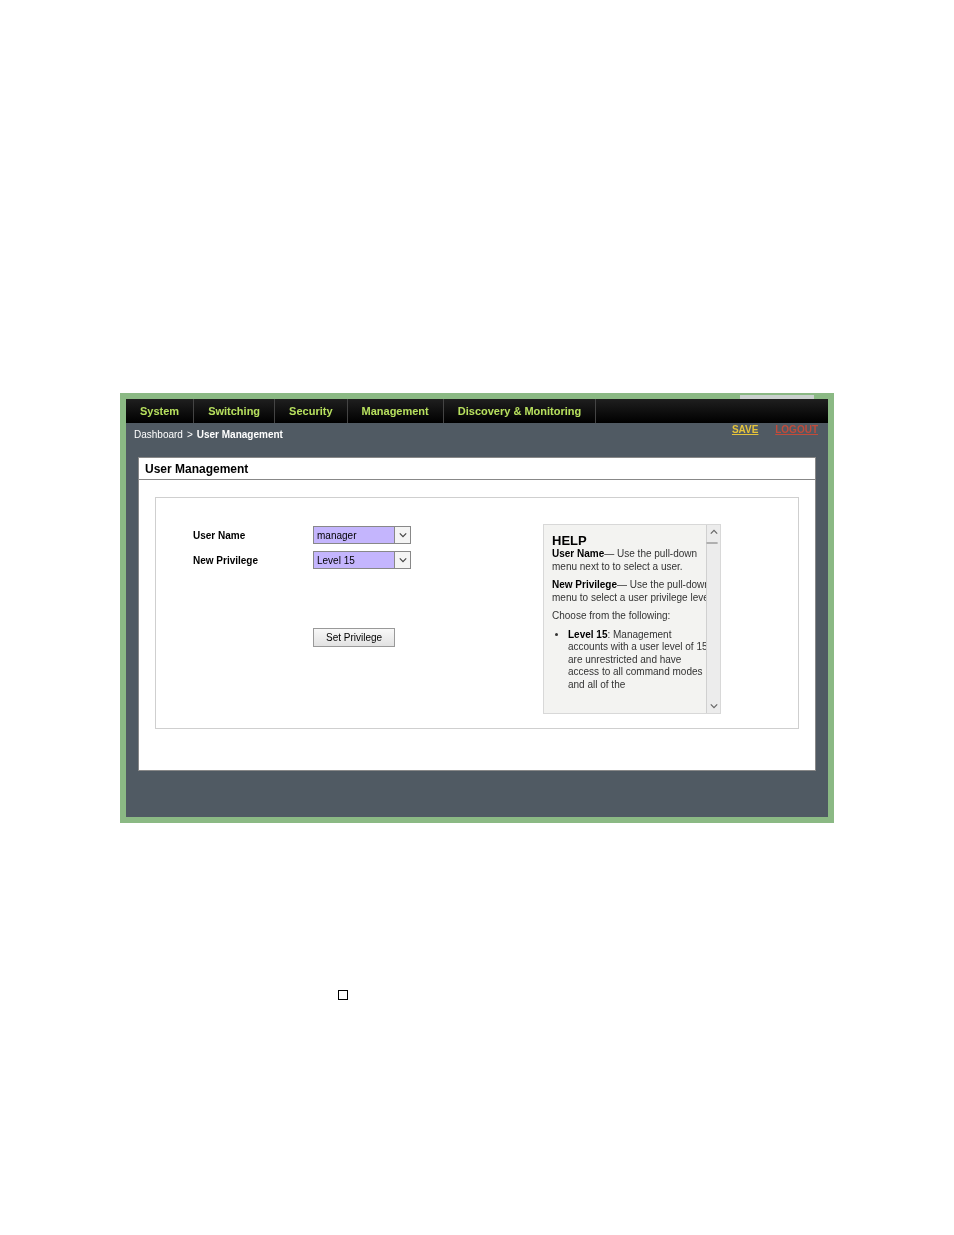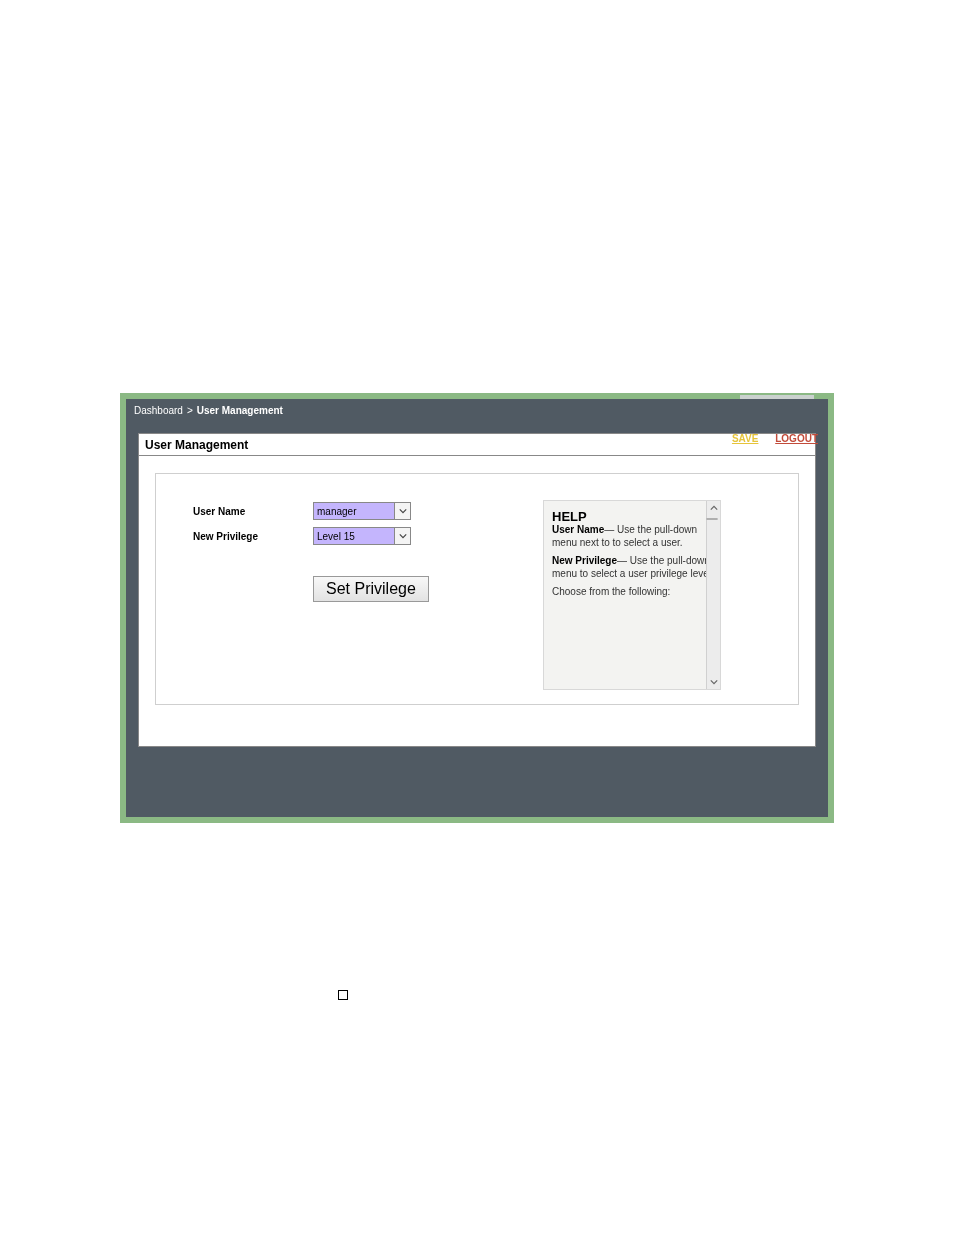--- a/index.html
+++ b/index.html
@@ -51,21 +51,21 @@
     align-items: center;
     font-size: 10px;
     color: #ffffff;
     padding-left: 8px;
     position: relative;
   }
   .bc-row .bc-sep { margin: 0 4px; color:#fff;}
   .bc-actions {
     position: absolute;
     right: 10px;
-    top: 34px;
+    top: 25px;
     font-size: 10px;
     font-weight: bold;
   }
   .bc-actions a {
     text-decoration: underline;
     cursor: pointer;
   }
   .save-link { color: #e6c43a; margin-right: 14px;}
   .logout-link { color: #c24b3a; }
   .title-bar {
@@ -151,26 +151,26 @@
     width: 16px;
     height: 100%;
     border-left: 1px solid #888;
     background: #f4f4f4;
     display: flex;
     align-items: center;
     justify-content: center;
   }
   .sel-arrow svg { width: 8px; height: 8px; }
   .set-btn {
-    margin-top: 24px;
+    margin-top: 52px;
     margin-left: 120px;
     padding: 3px 12px;
     background: linear-gradient(#f8f8f8,#e2e2e2);
     border: 1px solid #999;
-    font-size: 16px;
+    font-size: 10px;
     cursor: pointer;
   }
   .help-box {
     width: 178px;
     height: 190px;
     margin-left: 20px;
     margin-top: -2px;
     background: #f3f3f1;
     border: 1px solid #d8d8d8;
     padding: 8px 6px 6px 8px;
@@ -240,20 +240,27 @@
     background: #fff;
   }
 </style>
 </head>
 <body>
 
 <div class="outer-frame">
   <div class="inner-panel">
     <div class="light-border"></div>
 
+    <div class="nav-row">
+      <div class="nav-item">System</div>
+      <div class="nav-item">Switching</div>
+      <div class="nav-item">Security</div>
+      <div class="nav-item">Management</div>
+      <div class="nav-item">Discovery &amp; Monitoring</div>
+    </div>
 
     <div class="bc-row">
       <span>Dashboard</span>
       <span class="bc-sep">&gt;</span>
       <span style="font-weight:bold">User Management</span>
     </div>
     <div class="bc-actions">
       <a class="save-link">SAVE</a>
       <a class="logout-link">LOGOUT</a>
     </div>
@@ -296,20 +303,25 @@
 
         <div class="help-box">
           <div class="h-title">HELP</div>
           <p>
             <b>User Name</b><span>— Use the pull-down menu next to to select a user.</span>
           </p>
           <p>
             <b>New Privilege</b><span>— Use the pull-down menu to select a user privilege level.</span>
           </p>
           <p>Choose from the following:</p>
+          <ul>
+            <li>
+              <b>Level 15</b><span>: Management accounts with a user level of 15 are unrestricted and have access to all command modes and all of the</span>
+            </li>
+          </ul>
 
           <div class="help-scroll">
             <div class="arrow">
               <svg viewBox="0 0 10 10">
                   <path d="M1 7 L5 3 L9 7" fill="none" stroke="#666" stroke-width="1.5"></path>
                 </svg>
             </div>
             <div class="thumb"></div>
             <div class="arrow">
               <svg viewBox="0 0 10 10">

